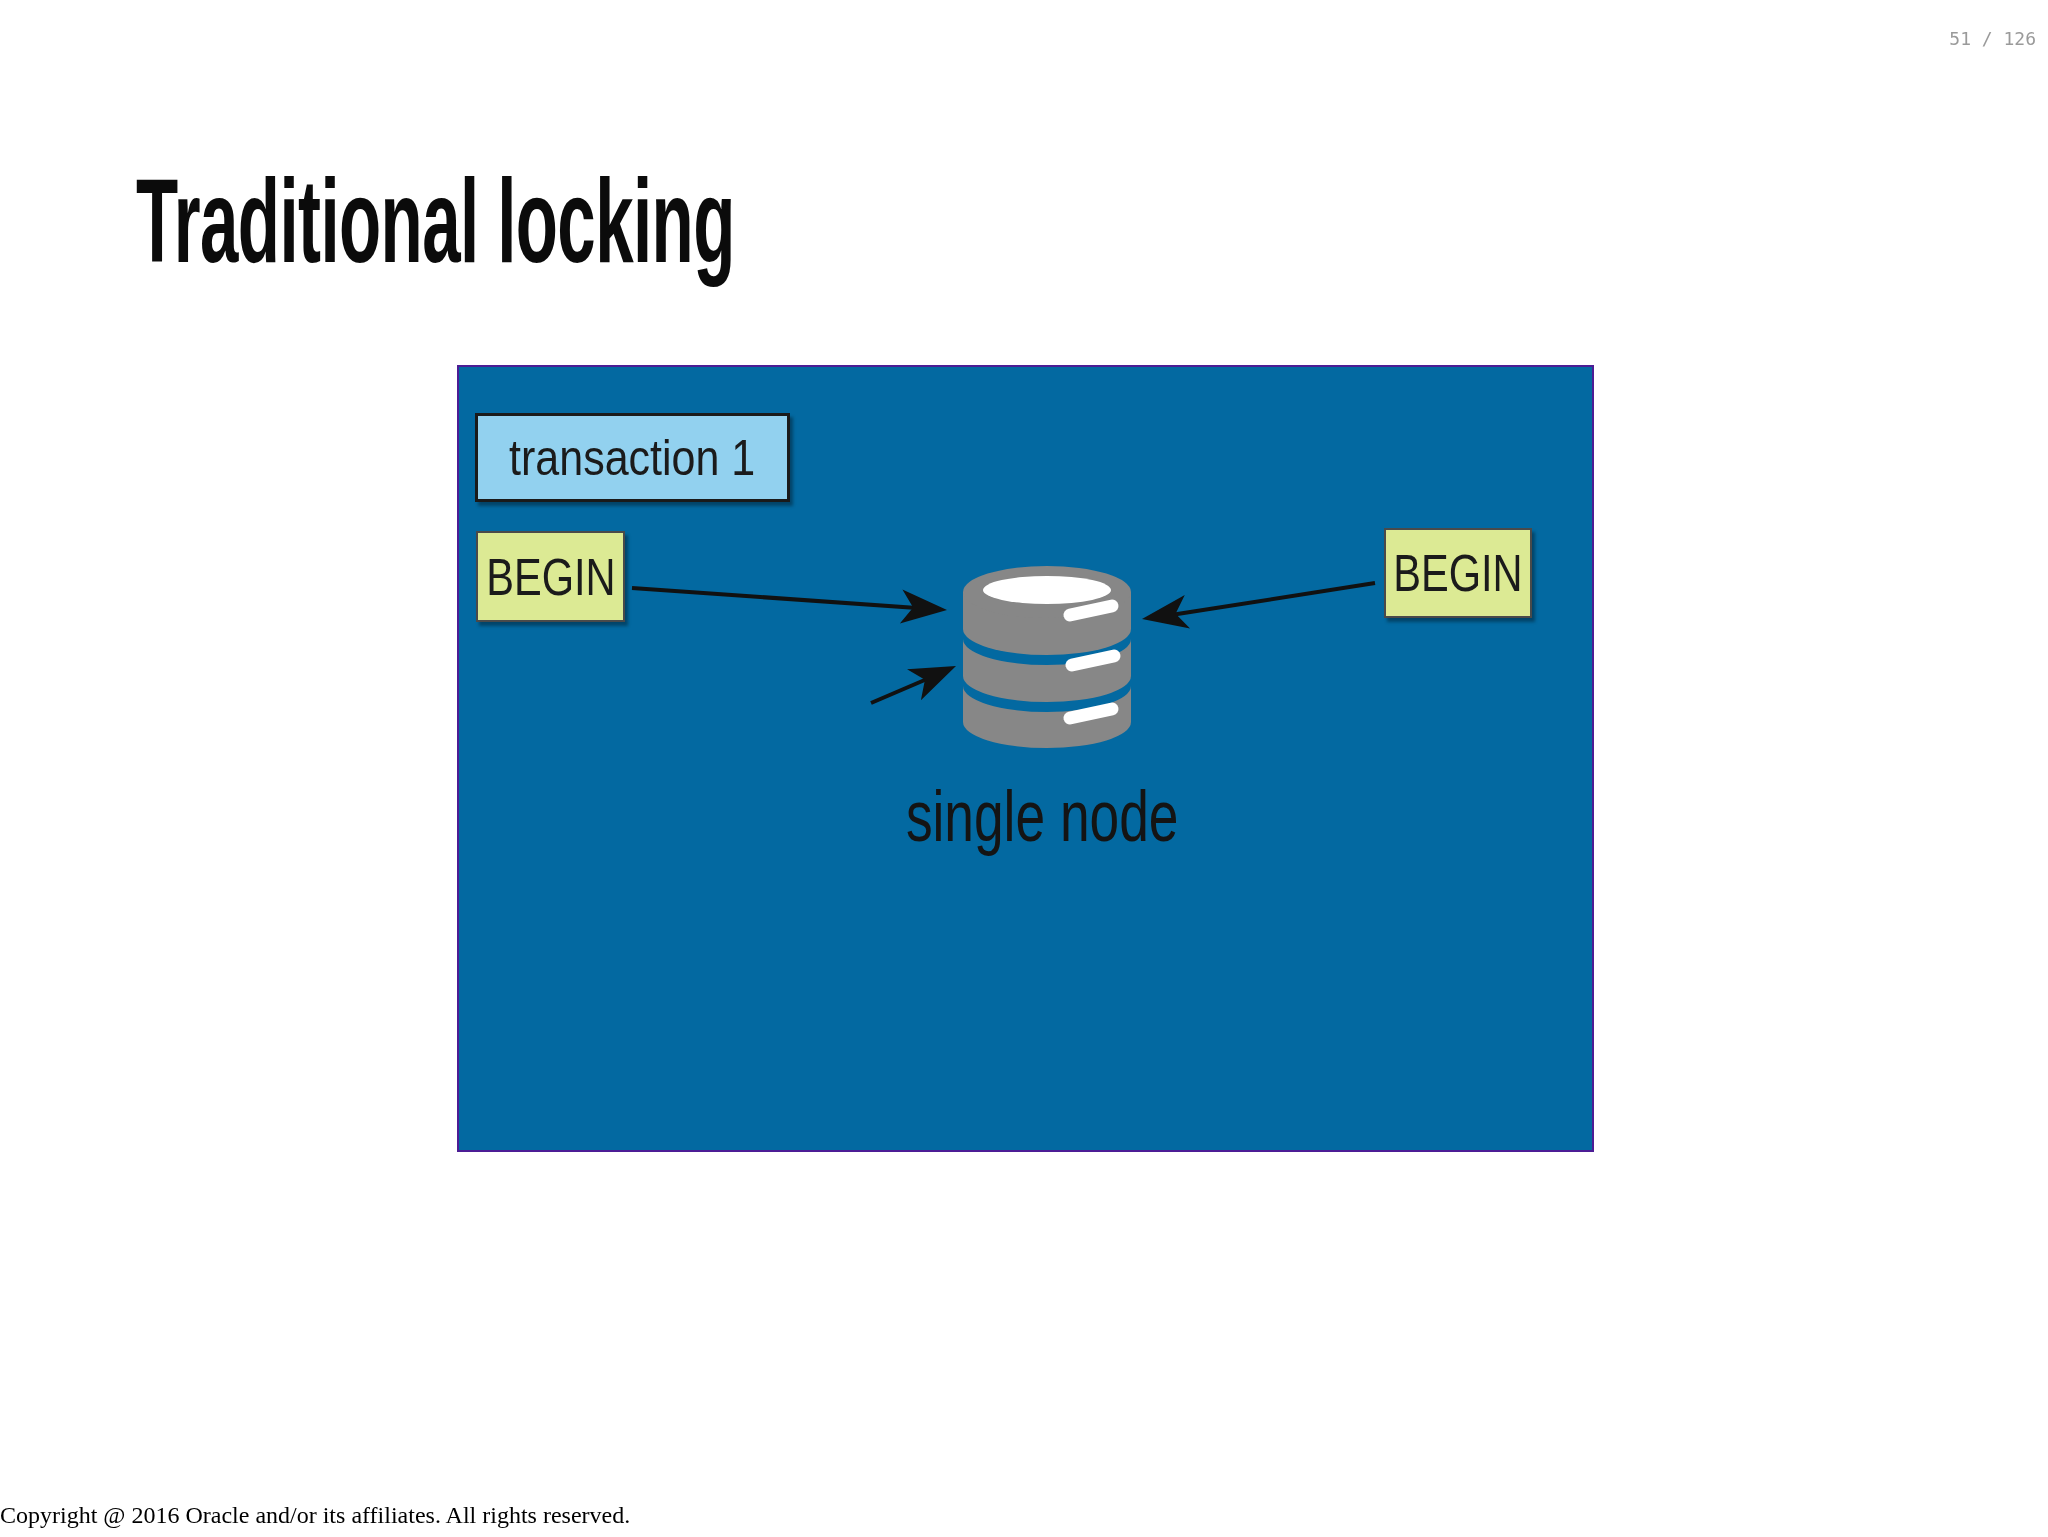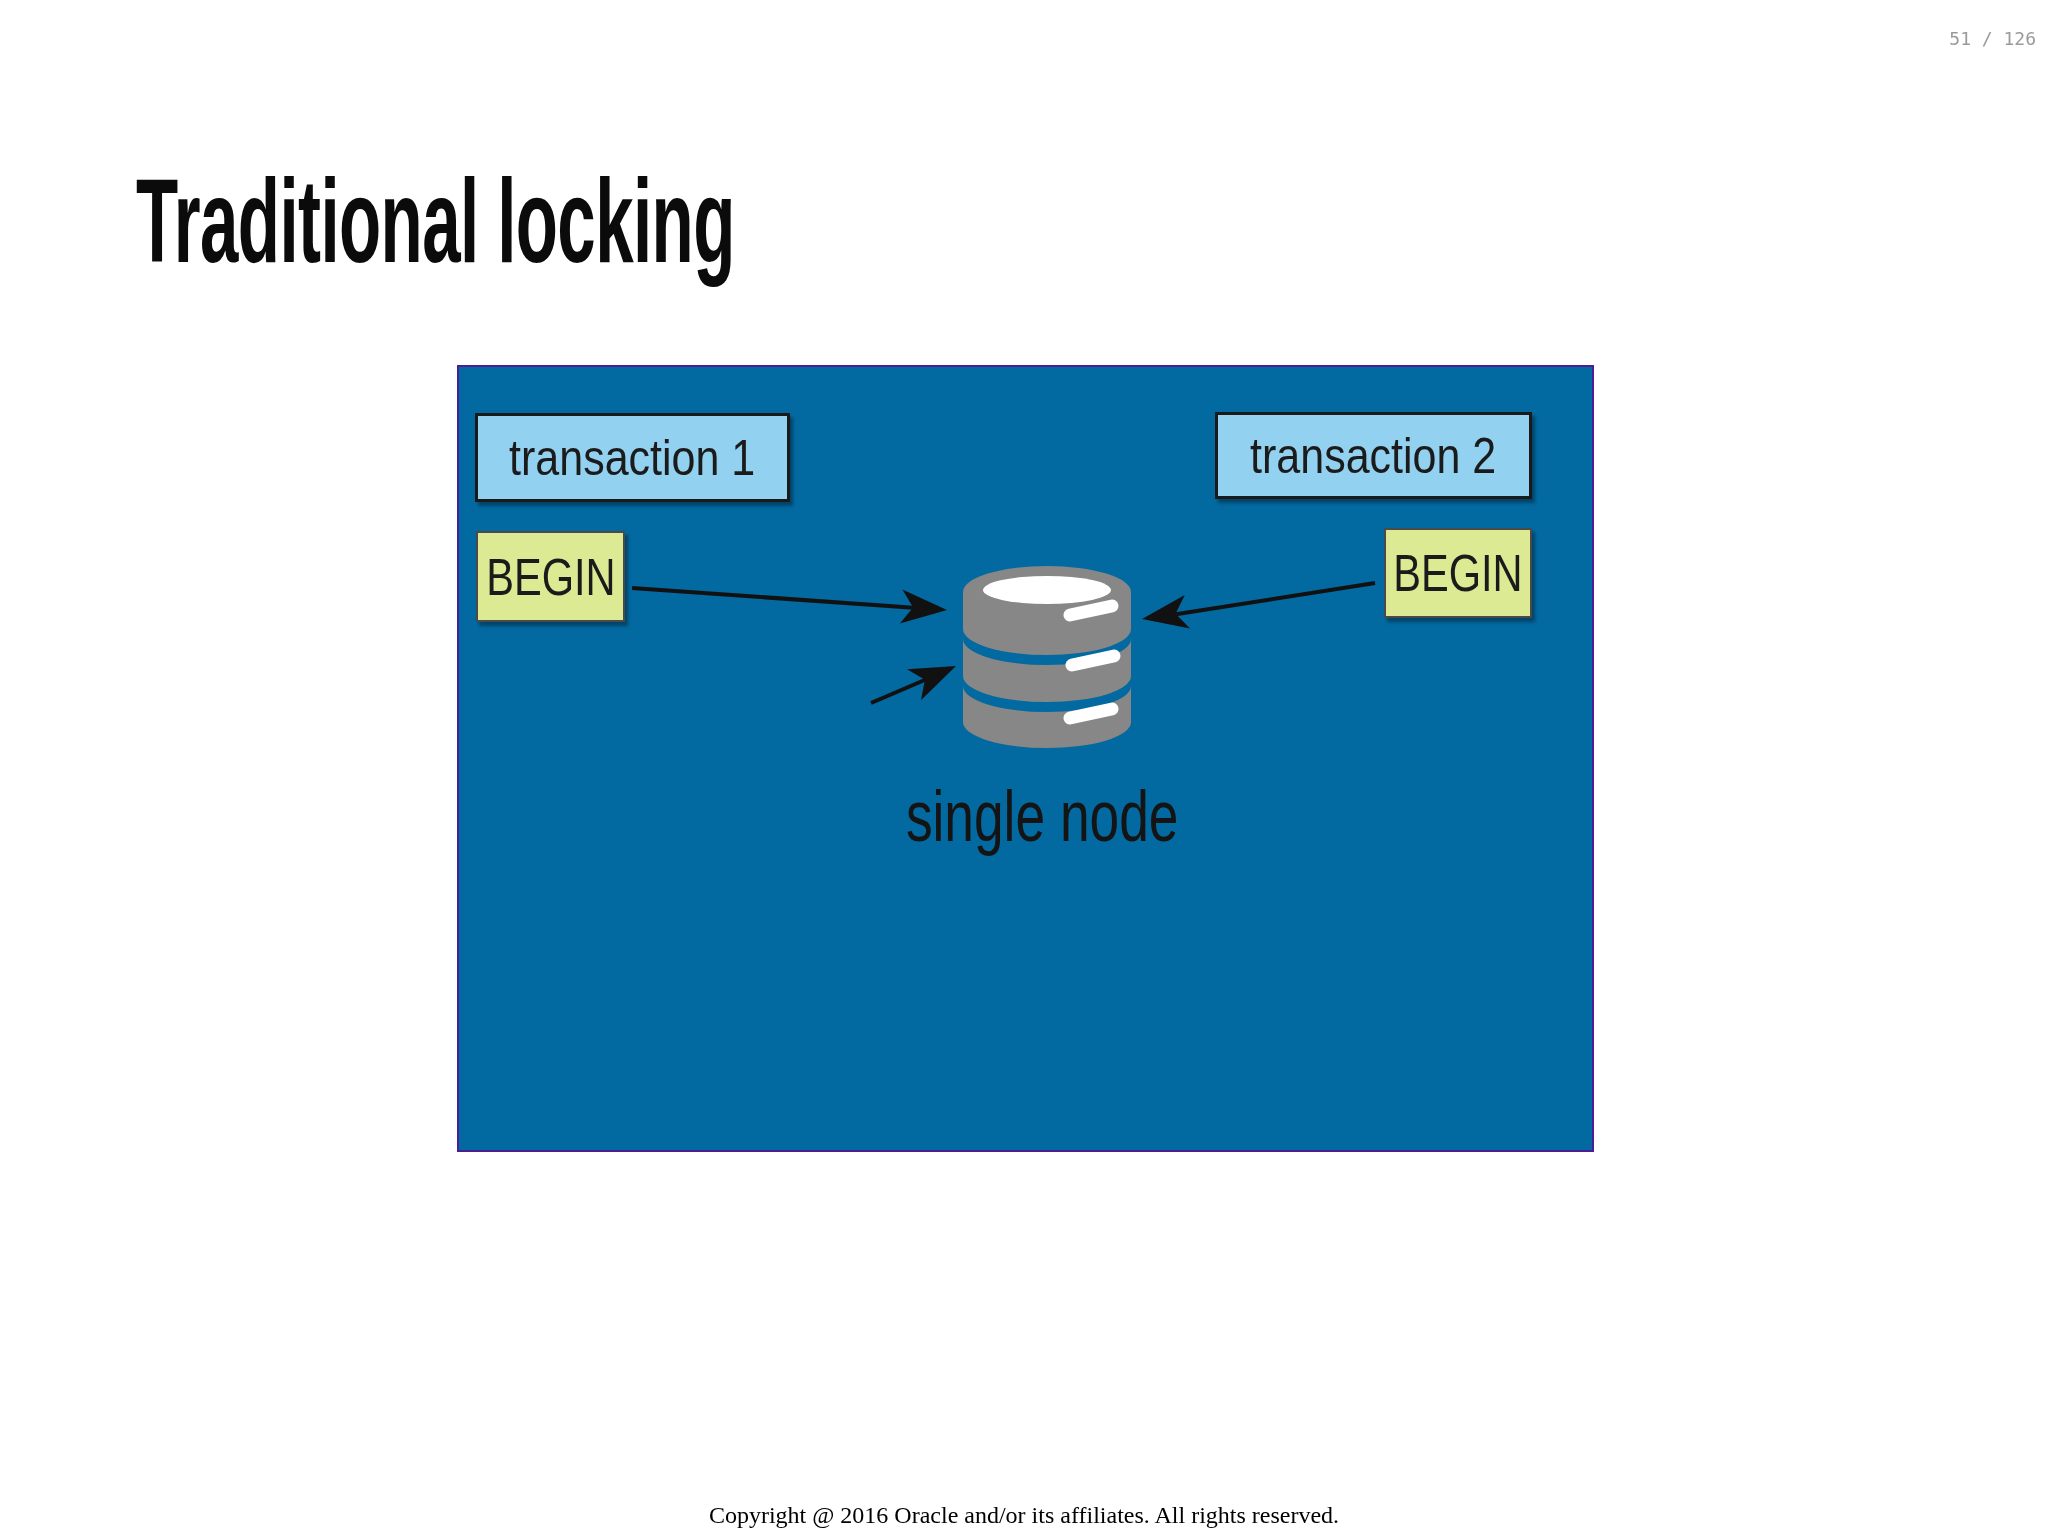--- a/index.html
+++ b/index.html
@@ -112,21 +112,20 @@
     font-size: 72px;
     transform: scaleX(0.74);
     line-height: 1;
   }
 
   .slide-footer {
     position: absolute;
     left: 0;
     right: 0;
     top: 1502px;
-    text-align: center;
     font-family: "Liberation Serif", serif;
     font-size: 24px;
     color: #000000;
   }
 </style>
 </head>
 <body>
 
 <div class="page">
 
@@ -159,23 +158,20 @@
         <g transform="translate(497,299) rotate(-24)">
           <path d="M0,0 L-46,17 L-34,0 L-46,-17 Z" stroke="none"></path>
         </g>
       </g>
     </svg>
 
     <div class="dbox box-blue box-tx1 lbl-tx">
       <span>transaction 1</span>
     </div>
 
-    <div class="dbox box-blue box-tx2 lbl-tx">
-      <span>transaction 2</span>
-    </div>
 
     <div class="dbox box-green box-beg-l lbl-begin">
       <span>BEGIN</span>
     </div>
 
     <div class="dbox box-green box-beg-r lbl-begin">
       <span>BEGIN</span>
     </div>
 
 

